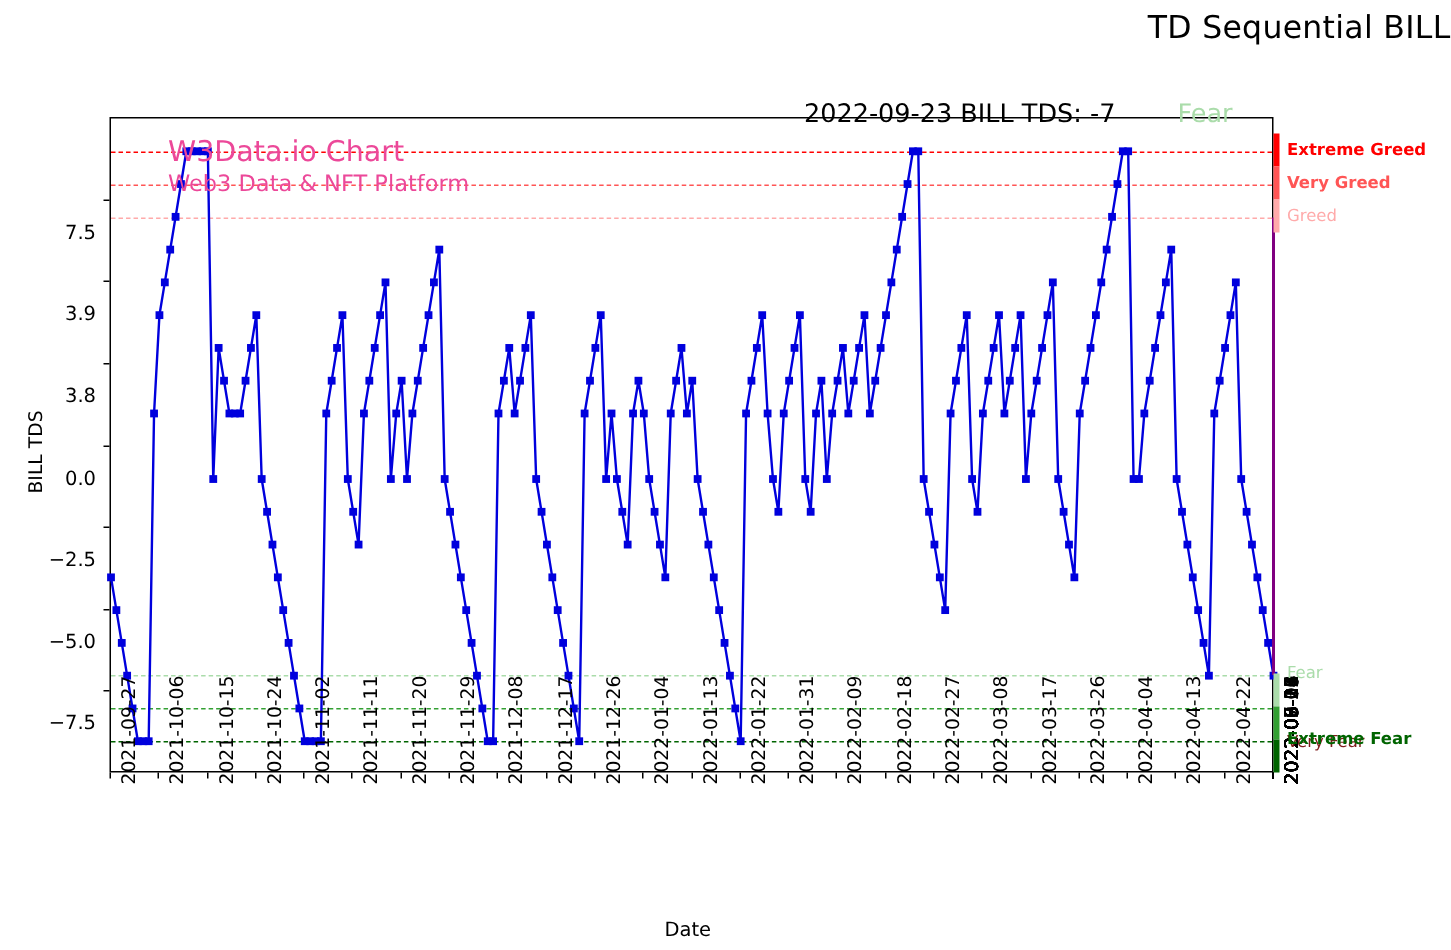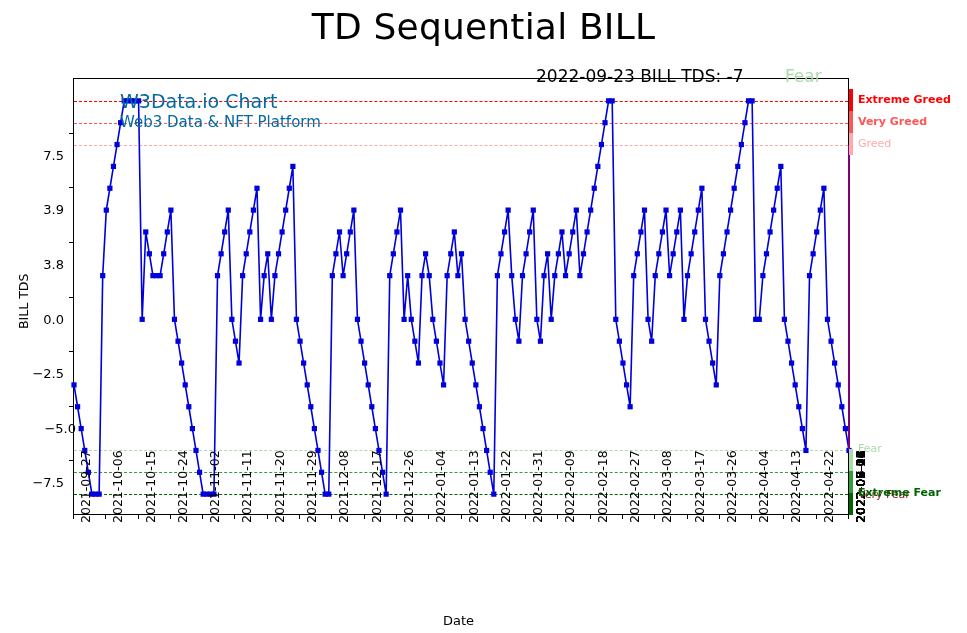--- a/index.html
+++ b/index.html
@@ -1,21 +1,21 @@
 <!DOCTYPE html>
 <html><head>
 <meta charset="utf-8">
 <style>
   html,body{margin:0;padding:0;}
   body{width:967px;height:633px;background:#ffffff;
        font-family:"DejaVu Sans","Liberation Sans",sans-serif;overflow:hidden;}
   #root{position:relative;width:967px;height:633px;}
 
-  #chart-title{position:absolute;left:0;top:6px;width:967px;text-align:center;
-      font-size:36px;color:#000;letter-spacing:0.2px;}
+  #chart-title{position:absolute;left:0;top:6px;width:967px;text-align:right;
+      font-size:21px;color:#000;letter-spacing:0.2px;}
 
   #plot-frame{position:absolute;left:73px;top:78px;width:776px;height:437px;
       border:1.1px solid #000;box-sizing:border-box;background:transparent;}
   .thrline{position:absolute;left:0;width:100%;height:0;border-top-width:1.5px;border-top-style:dashed;}
 
   .ylabel-text{position:absolute;transform:rotate(-90deg);transform-origin:left top;
       font-size:12.5px;color:#000;white-space:nowrap;}
 
   .ytick{position:absolute;right:0;font-size:13px;color:#000;text-align:right;
       white-space:nowrap;margin-top:24px;}
@@ -25,21 +25,21 @@
       font-size:12.5px;color:#000;white-space:nowrap;}
   .xtickmark{position:absolute;width:0;border-left:1.1px solid #000;height:4px;}
 
   #xaxis-label{position:absolute;font-size:13px;color:#000;}
 
   .side-label{position:absolute;font-size:11px;white-space:nowrap;}
 
   #annotation{position:absolute;font-size:17px;color:#000;white-space:nowrap;}
   #annot-mood{position:absolute;font-size:17px;white-space:nowrap;}
 
-  .watermark{position:absolute;color:#0369a1;white-space:nowrap;margin-left:8px;}
+  .watermark{position:absolute;color:#ec4899;white-space:nowrap;}
   #wm1{font-size:19px;}
   #wm2{font-size:15px;}
 
   #vline-right{position:absolute;width:0;border-left:2.6px solid #800080;}
 
   svg.series{position:absolute;left:0;top:0;overflow:visible;}
 </style>
 </head>
 <body>
 
@@ -283,21 +283,21 @@
       <div class="ytick" style="top: 123.625px; left: 0px; width: 64px;">7.5</div>
       <div class="ytickmark" style="top: 132.625px; left: 69px;"></div>
       <div class="ytick" style="top: 178.25px; left: 0px; width: 64px;">3.9</div>
       <div class="ytickmark" style="top: 187.25px; left: 69px;"></div>
       <div class="ytick" style="top: 232.875px; left: 0px; width: 64px;">3.8</div>
       <div class="ytickmark" style="top: 241.875px; left: 69px;"></div>
       <div class="ytick" style="top: 287.5px; left: 0px; width: 64px;">0.0</div>
       <div class="ytickmark" style="top: 296.5px; left: 69px;"></div>
       <div class="ytick" style="top: 342.125px; left: 0px; width: 64px;">−2.5</div>
       <div class="ytickmark" style="top: 351.125px; left: 69px;"></div>
-      <div class="ytick" style="top: 396.75px; left: 12px; width: 64px;">−5.0</div>
+      <div class="ytick" style="top: 396.75px; left: 0px; width: 64px;">−5.0</div>
       <div class="ytickmark" style="top: 405.75px; left: 69px;"></div>
       <div class="ytick" style="top: 451.375px; left: 0px; width: 64px;">−7.5</div>
       <div class="ytickmark" style="top: 460.375px; left: 69px;"></div>
     </div>
   <div class="ylabel-text" id="ylabel" style="left: 16px; top: 328.5px;">BILL TDS</div>
 
   <div id="xticks">
       <div class="xtickmark" style="left: 73px; top: 515px;"></div>
       <div class="xtick" style="left: 78px; top: 523px;">2021-09-27</div>
       <div class="xtickmark" style="left: 105.292px; top: 515px;"></div>

